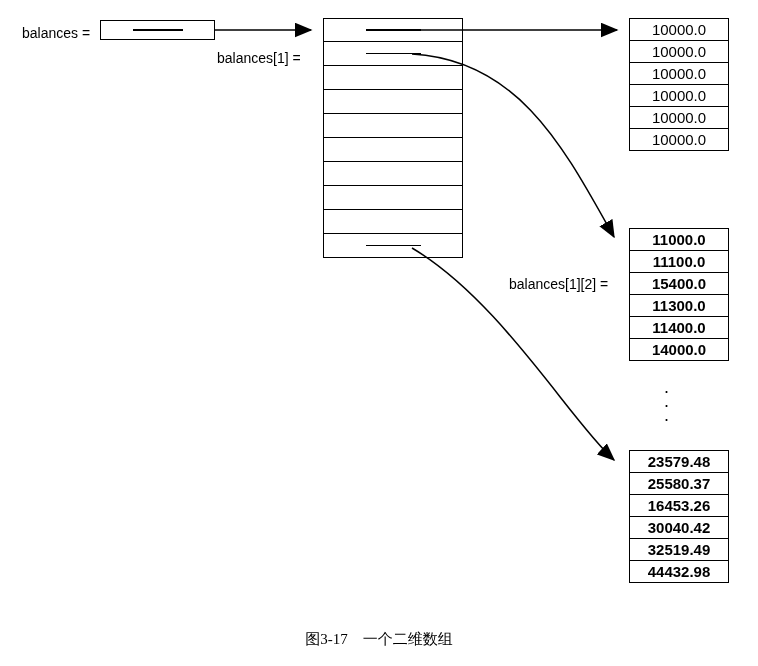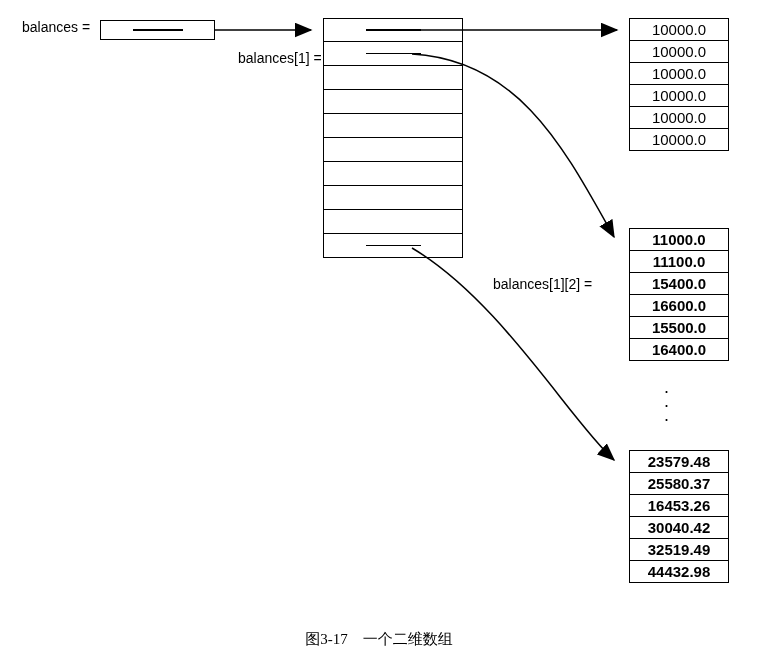--- a/index.html
+++ b/index.html
@@ -67,26 +67,26 @@
   .dots {
     position: absolute;
     font-size: 18px;
     line-height: 14px;
     text-align: center;
   }
 </style>
 </head>
 <body>
 
-<div class="label" style="left:22px; top:19px;text-align:right;">balances =</div>
+<div class="label" style="left:22px; top:25px;text-align:right;">balances =</div>
 <div class="pointer-cell" style="left:100px; top:20px;">
   <div class="pointer-inner"></div>
 </div>
 
-<div class="label" style="left:217px; top:50px;margin-left:21px;">balances[1] =</div>
+<div class="label" style="left:217px; top:50px;">balances[1] =</div>
 
 <div class="box-stack mid-stack" style="left:314px; top:18px;">
   <div class="cell" style="display:flex;align-items:center;justify-content:center;">
       <div class="pointer-inner" style="width:55px;"></div>
     </div>
   <div class="cell" style="display:flex;align-items:center;justify-content:center;">
       <div class="pointer-inner" style="width:55px;"></div>
     </div>
   <div class="cell"></div>
   <div class="cell"></div>
@@ -102,29 +102,29 @@
 
 <div class="box-stack" style="left:620px; top:18px;">
   <div class="cell">10000.0</div>
   <div class="cell">10000.0</div>
   <div class="cell">10000.0</div>
   <div class="cell">10000.0</div>
   <div class="cell">10000.0</div>
   <div class="cell">10000.0</div>
 </div>
 
-<div class="label" style="left:493px; top:276px;">balances[1][2] =</div>
+<div class="label" style="left:509px; top:276px;">balances[1][2] =</div>
 
 <div class="box-stack" style="left:620px; top:228px;font-weight:bold;">
   <div class="cell">11000.0</div>
   <div class="cell">11100.0</div>
   <div class="cell">15400.0</div>
-  <div class="cell">16600.0</div>
-  <div class="cell">15500.0</div>
-  <div class="cell">16400.0</div>
+  <div class="cell">11300.0</div>
+  <div class="cell">11400.0</div>
+  <div class="cell">14000.0</div>
 </div>
 
 <div class="dots" style="left:664px; top:380px;">.<br>.<br>.</div>
 
 <div class="box-stack" style="left:620px; top:450px;font-weight:bold;">
   <div class="cell">23579.48</div>
   <div class="cell">25580.37</div>
   <div class="cell">16453.26</div>
   <div class="cell">30040.42</div>
   <div class="cell">32519.49</div>

